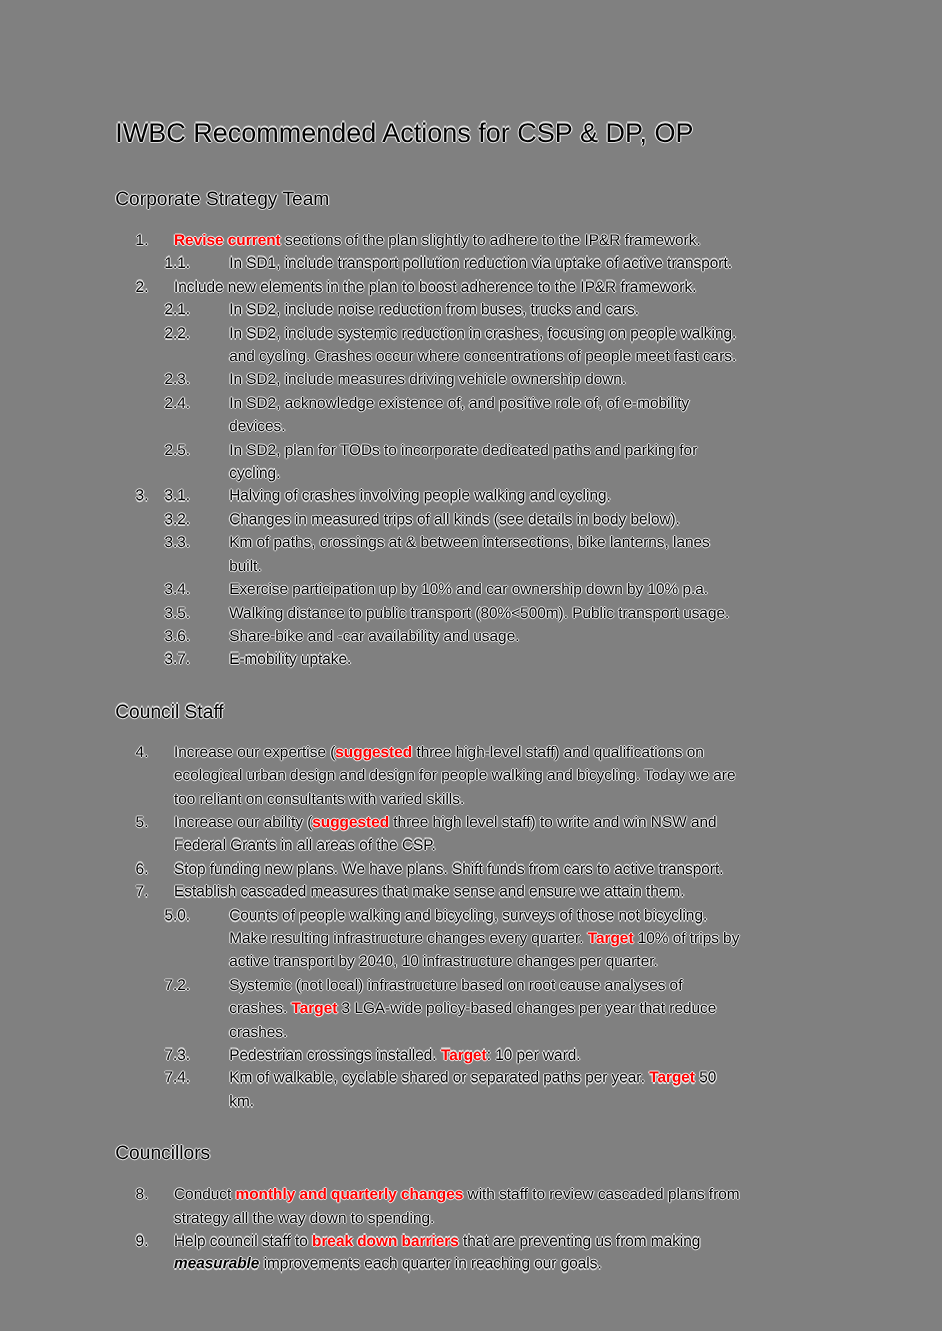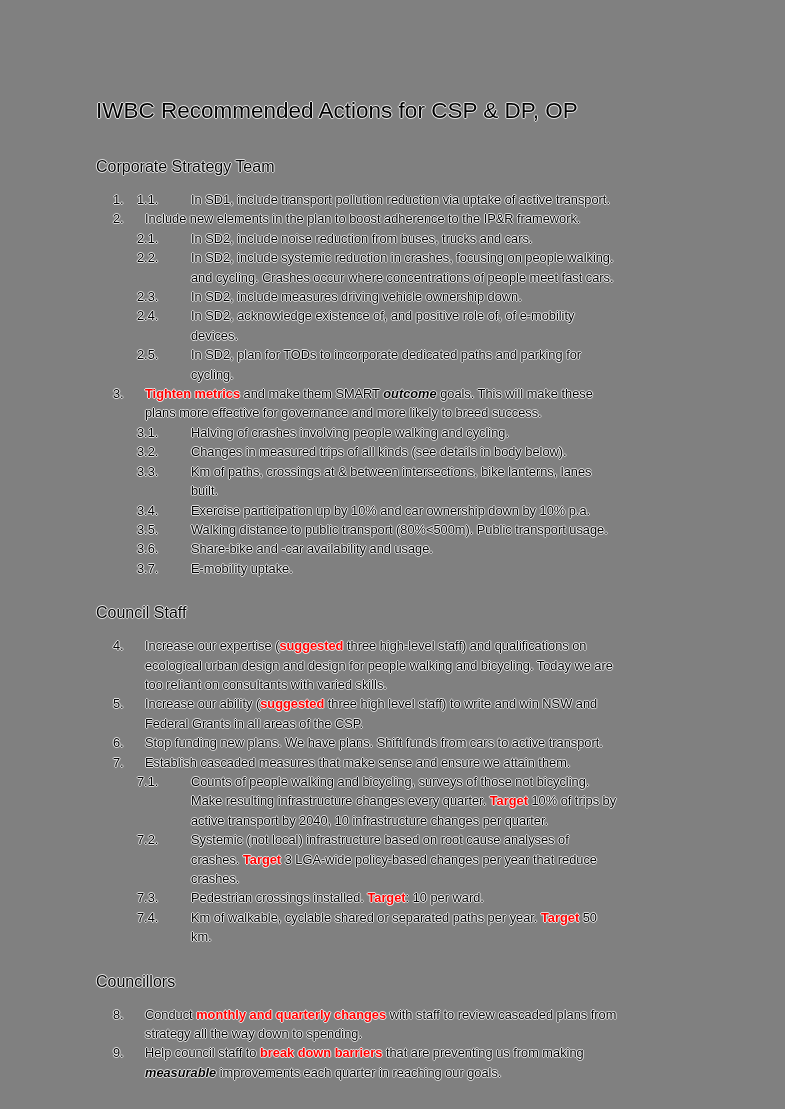--- a/index.html
+++ b/index.html
@@ -57,46 +57,46 @@
 </style>
 </head>
 <body>
 
 <div class="page">
   <h1 class="doc-title">IWBC Recommended Actions for CSP &amp; DP, OP</h1>
   <div>
       <div class="section">
         <h2 class="section-heading">Corporate Strategy Team</h2>
         <div class="list">
-          <div class="item l1"><span class="num">1.</span></div>
+          <div class="item l1"><span class="num">1.</span><span class="txt"><span class="rb">Revise current</span><span> sections of the plan slightly to adhere to the IP&amp;R framework.</span></span></div>
           <div class="item l2"><span class="num">1.1.</span><span class="txt"><span>In SD1, include transport pollution reduction via uptake of active transport.</span></span></div>
           <div class="item l1"><span class="num">2.</span><span class="txt"><span>Include new elements in the plan to boost adherence to the IP&amp;R framework.</span></span></div>
           <div class="item l2"><span class="num">2.1.</span><span class="txt"><span>In SD2, include noise reduction from buses, trucks and cars.</span></span></div>
           <div class="item l2"><span class="num">2.2.</span><span class="txt"><span>In SD2, include systemic reduction in crashes, focusing on people walking. and cycling. Crashes occur where concentrations of people meet fast cars.</span></span></div>
           <div class="item l2"><span class="num">2.3.</span><span class="txt"><span>In SD2, include measures driving vehicle ownership down.</span></span></div>
           <div class="item l2"><span class="num">2.4.</span><span class="txt"><span>In SD2, acknowledge existence of, and positive role of, of e-mobility devices.</span></span></div>
           <div class="item l2"><span class="num">2.5.</span><span class="txt"><span>In SD2, plan for TODs to incorporate dedicated paths and parking for cycling.</span></span></div>
-          <div class="item l1"><span class="num">3.</span><span class="txt"><span class="rb">Tighten metrics</span><span> and make them SMART </span><span class="bi">outcome</span><span> goals. This will make these plans more effective for governance and more likely to breed success.</span></span></div>
+          <div class="item l1"><span class="num">3.</span></div>
           <div class="item l2"><span class="num">3.1.</span><span class="txt"><span>Halving of crashes involving people walking and cycling.</span></span></div>
           <div class="item l2"><span class="num">3.2.</span><span class="txt"><span>Changes in measured trips of all kinds (see details in body below).</span></span></div>
           <div class="item l2"><span class="num">3.3.</span><span class="txt"><span>Km of paths, crossings at &amp; between intersections, bike lanterns, lanes </span><span class="u">built</span><span>.</span></span></div>
           <div class="item l2"><span class="num">3.4.</span><span class="txt"><span>Exercise participation up by 10% and car ownership down by 10% p.a.</span></span></div>
           <div class="item l2"><span class="num">3.5.</span><span class="txt"><span>Walking distance to public transport (80%&lt;500m). Public transport usage.</span></span></div>
           <div class="item l2"><span class="num">3.6.</span><span class="txt"><span>Share-bike and -car availability and usage.</span></span></div>
           <div class="item l2"><span class="num">3.7.</span><span class="txt"><span>E-mobility uptake.</span></span></div>
         </div>
       </div>
       <div class="section">
         <h2 class="section-heading">Council Staff</h2>
         <div class="list">
           <div class="item l1"><span class="num">4.</span><span class="txt"><span>Increase our expertise (</span><span class="rb">suggested</span><span> three high-level staff) and qualifications on ecological urban design and design for people walking and bicycling. Today we are too reliant on consultants with varied skills.</span></span></div>
           <div class="item l1"><span class="num">5.</span><span class="txt"><span>Increase our ability (</span><span class="rb">suggested</span><span> three high level staff) to write and win NSW and Federal Grants in all areas of the CSP.</span></span></div>
           <div class="item l1"><span class="num">6.</span><span class="txt"><span>Stop funding new plans. We have plans. Shift funds from cars to active transport.</span></span></div>
           <div class="item l1"><span class="num">7.</span><span class="txt"><span>Establish cascaded measures that make sense and ensure we attain them.</span></span></div>
-          <div class="item l2"><span class="num">7.1.</span><span class="txt"><span>Counts of people walking and bicycling, surveys of those not bicycling. Make resulting infrastructure changes every quarter. </span><span class="rb">Target</span><span> 10% of trips by active transport by 2040, 10 infrastructure changes per quarter.</span></span></div>
+          <div class="item l2"><span class="num">5.0.</span><span class="txt"><span>Counts of people walking and bicycling, surveys of those not bicycling. Make resulting infrastructure changes every quarter. </span><span class="rb">Target</span><span> 10% of trips by active transport by 2040, 10 infrastructure changes per quarter.</span></span></div>
           <div class="item l2"><span class="num">7.2.</span><span class="txt"><span>Systemic (not local) infrastructure based on root cause analyses of crashes. </span><span class="rb">Target</span><span> 3 LGA-wide policy-based changes per year that reduce crashes.</span></span></div>
           <div class="item l2"><span class="num">7.3.</span><span class="txt"><span>Pedestrian crossings installed. </span><span class="rb">Target</span><span>: 10 per ward.</span></span></div>
           <div class="item l2"><span class="num">7.4.</span><span class="txt"><span>Km of walkable, cyclable shared or separated paths per year. </span><span class="rb">Target</span><span> 50 km.</span></span></div>
         </div>
       </div>
       <div class="section">
         <h2 class="section-heading">Councillors</h2>
         <div class="list">
           <div class="item l1"><span class="num">8.</span><span class="txt"><span>Conduct </span><span class="rb">monthly and quarterly changes</span><span> with staff to review cascaded plans from strategy all the way down to spending.</span></span></div>
           <div class="item l1"><span class="num">9.</span><span class="txt"><span>Help council staff to </span><span class="rb">break down barriers</span><span> that are preventing us from making </span><span class="bi">measurable</span><span> improvements each quarter in reaching our goals.</span></span></div>

